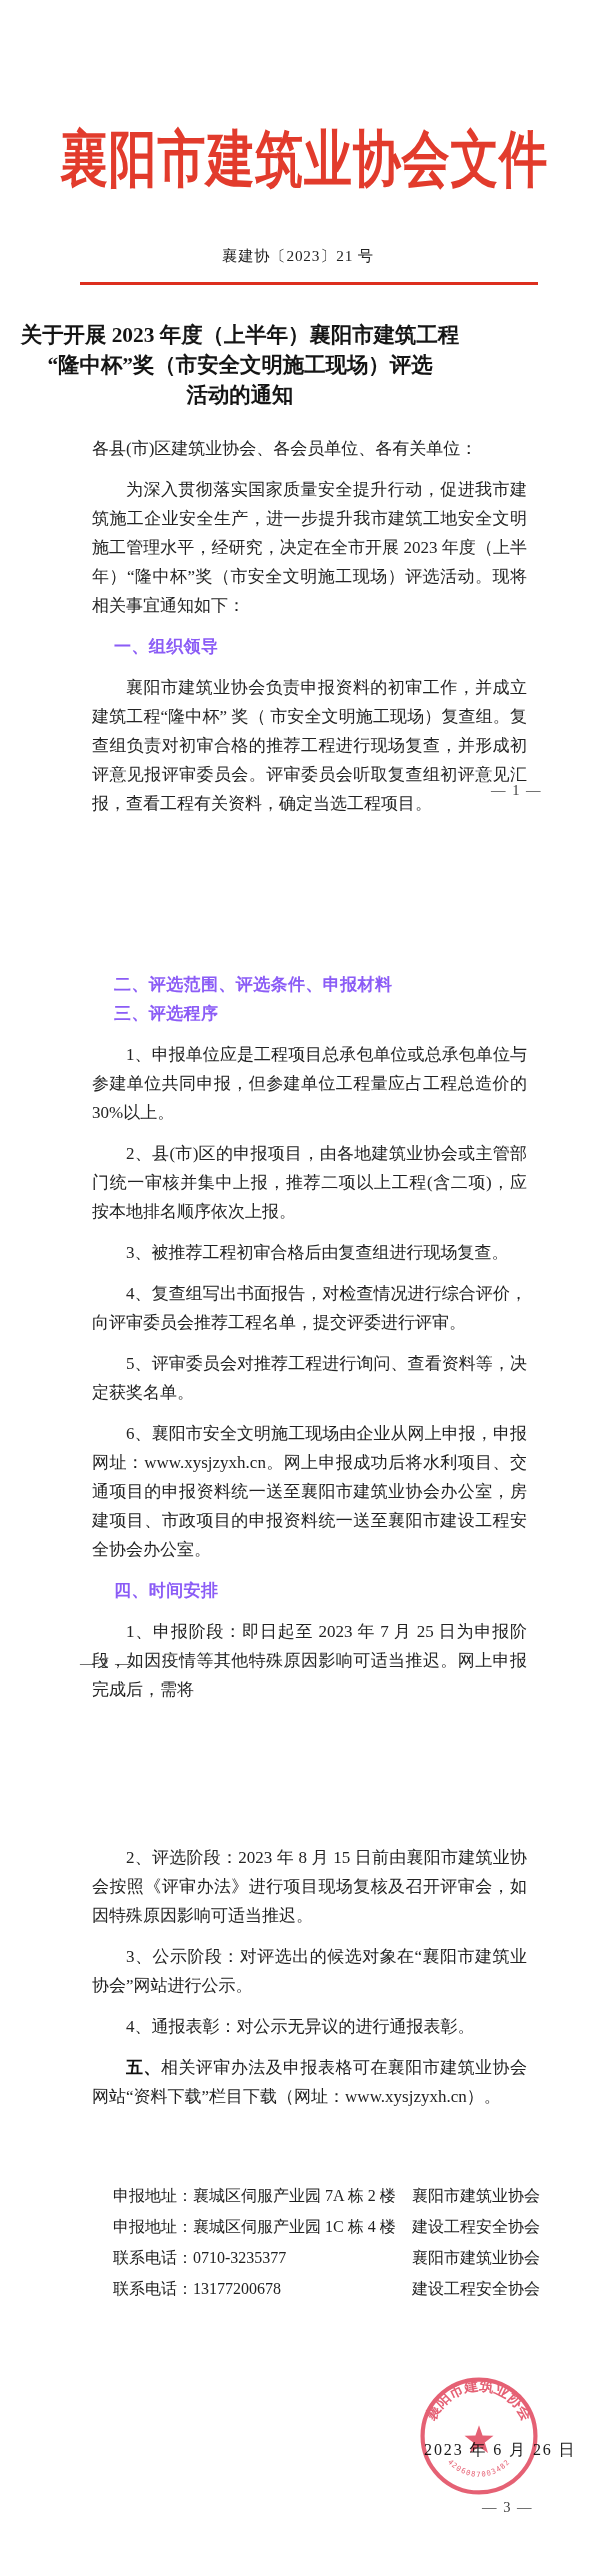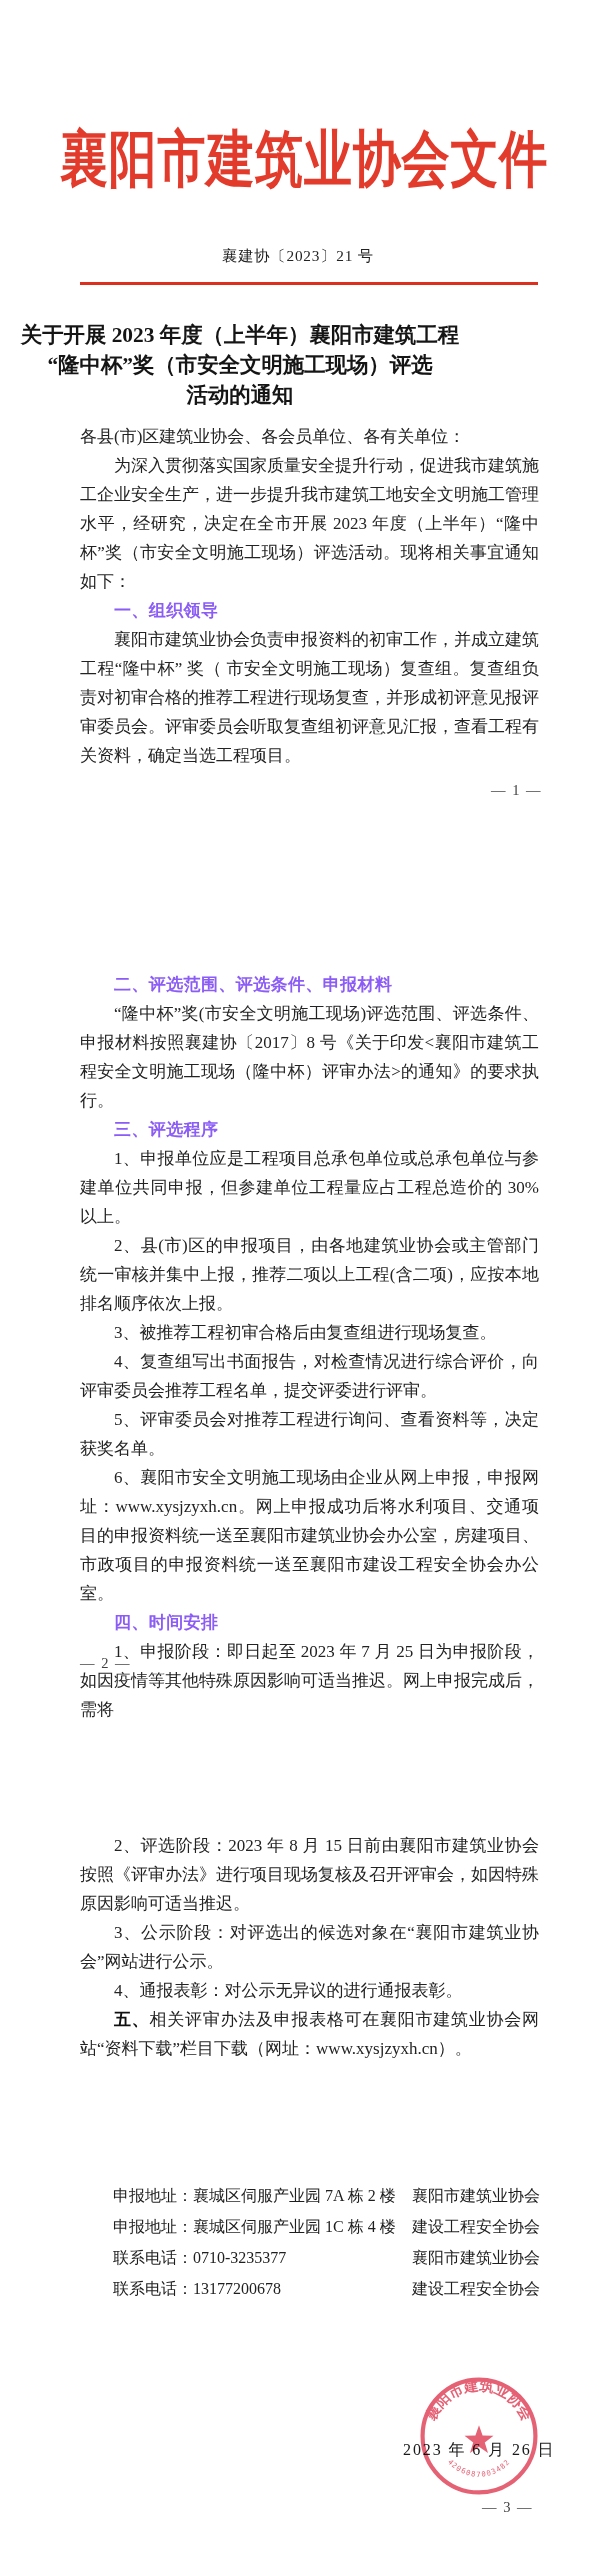--- a/index.html
+++ b/index.html
@@ -23,21 +23,21 @@
   .red-rule{
     top:282px;left:80px;width:458px;height:3.1px;background:#dd2f1e;
   }
   .doc-title{
     top:320px;left:0;width:480px;text-align:center;
     font-size:21.4px;font-weight:700;line-height:30px;color:#151515;
     white-space:pre-line;margin:0;
   }
   
   .col{left:80px;width:459px;font-size:17px;line-height:29px;color:#232323;}
-  .col p{margin:0;text-align:justify;text-justify:inter-ideograph;}
+  .col p{margin:12px;text-align:justify;text-justify:inter-ideograph;}
   .para{text-indent:2em;}
   .no-indent{text-indent:0;}
   .sec{
     margin:0;font-family:"Liberation Sans","DejaVu Sans",sans-serif;
     font-weight:700;font-size:17px;line-height:29px;
     text-indent:2em;color:#8b5cf6;letter-spacing:0.4px;
   }
   .sec-inline{font-family:"Liberation Sans","DejaVu Sans",sans-serif;font-weight:700;color:#101010;}
   #body1{top:422px;}
   #body2{top:970px;}
@@ -45,21 +45,21 @@
   
   .page-num{font-size:14.5px;color:#3f3f3f;letter-spacing:1.5px;white-space:nowrap;}
   #pn1{top:782px;right:66px;}
   #pn2{top:1655px;left:80px;}
   #pn3{top:2499px;right:75px;}
   
   .contacts{top:2180px;left:113px;width:427px;font-size:16px;line-height:31px;}
   .contact-row{display:flex;justify-content:space-between;white-space:nowrap;}
   
   .issue-date{
-    top:2440px;left:403px;font-size:16px;letter-spacing:1.9px;
+    top:2440px;left:424px;font-size:16px;letter-spacing:1.9px;
     color:#1a1a1a;z-index:1;white-space:nowrap;
   }
   .seal{
     top:2375px;left:418px;width:122px;height:122px;z-index:2;
     mix-blend-mode:multiply;opacity:0.88;
   }
 </style>
 </head>
 <body>
 
@@ -73,21 +73,20 @@
 <div class="abs col" id="body1">
   <p class="no-indent">各县(市)区建筑业协会、各会员单位、各有关单位：</p>
   <p class="para">为深入贯彻落实国家质量安全提升行动，促进我市建筑施工企业安全生产，进一步提升我市建筑工地安全文明施工管理水平，经研究，决定在全市开展 2023 年度（上半年）“隆中杯”奖（市安全文明施工现场）评选活动。现将相关事宜通知如下：</p>
   <h2 class="sec">一、组织领导</h2>
   <p class="para">襄阳市建筑业协会负责申报资料的初审工作，并成立建筑工程“隆中杯” 奖（ 市安全文明施工现场）复查组。复查组负责对初审合格的推荐工程进行现场复查，并形成初评意见报评审委员会。评审委员会听取复查组初评意见汇报，查看工程有关资料，确定当选工程项目。</p>
 </div>
 <div class="abs page-num" id="pn1">— 1 —</div>
 
 <div class="abs col" id="body2">
   <h2 class="sec">二、评选范围、评选条件、申报材料</h2>
-  <p class="para">“隆中杯”奖(市安全文明施工现场)评选范围、评选条件、申报材料按照襄建协〔2017〕8 号《关于印发&lt;襄阳市建筑工程安全文明施工现场（隆中杯）评审办法&gt;的通知》的要求执行。</p>
   <h2 class="sec">三、评选程序</h2>
   <div>
 
   <p class="para">1、申报单位应是工程项目总承包单位或总承包单位与参建单位共同申报，但参建单位工程量应占工程总造价的 30%以上。</p>
       <p class="para">2、县(市)区的申报项目，由各地建筑业协会或主管部门统一审核并集中上报，推荐二项以上工程(含二项)，应按本地排名顺序依次上报。</p>
       <p class="para">3、被推荐工程初审合格后由复查组进行现场复查。</p>
       <p class="para">4、复查组写出书面报告，对检查情况进行综合评价，向评审委员会推荐工程名单，提交评委进行评审。</p>
       <p class="para">5、评审委员会对推荐工程进行询问、查看资料等，决定获奖名单。</p>
       <p class="para">6、襄阳市安全文明施工现场由企业从网上申报，申报网址：www.xysjzyxh.cn。网上申报成功后将水利项目、交通项目的申报资料统一送至襄阳市建筑业协会办公室，房建项目、市政项目的申报资料统一送至襄阳市建设工程安全协会办公室。</p>
     </div>

